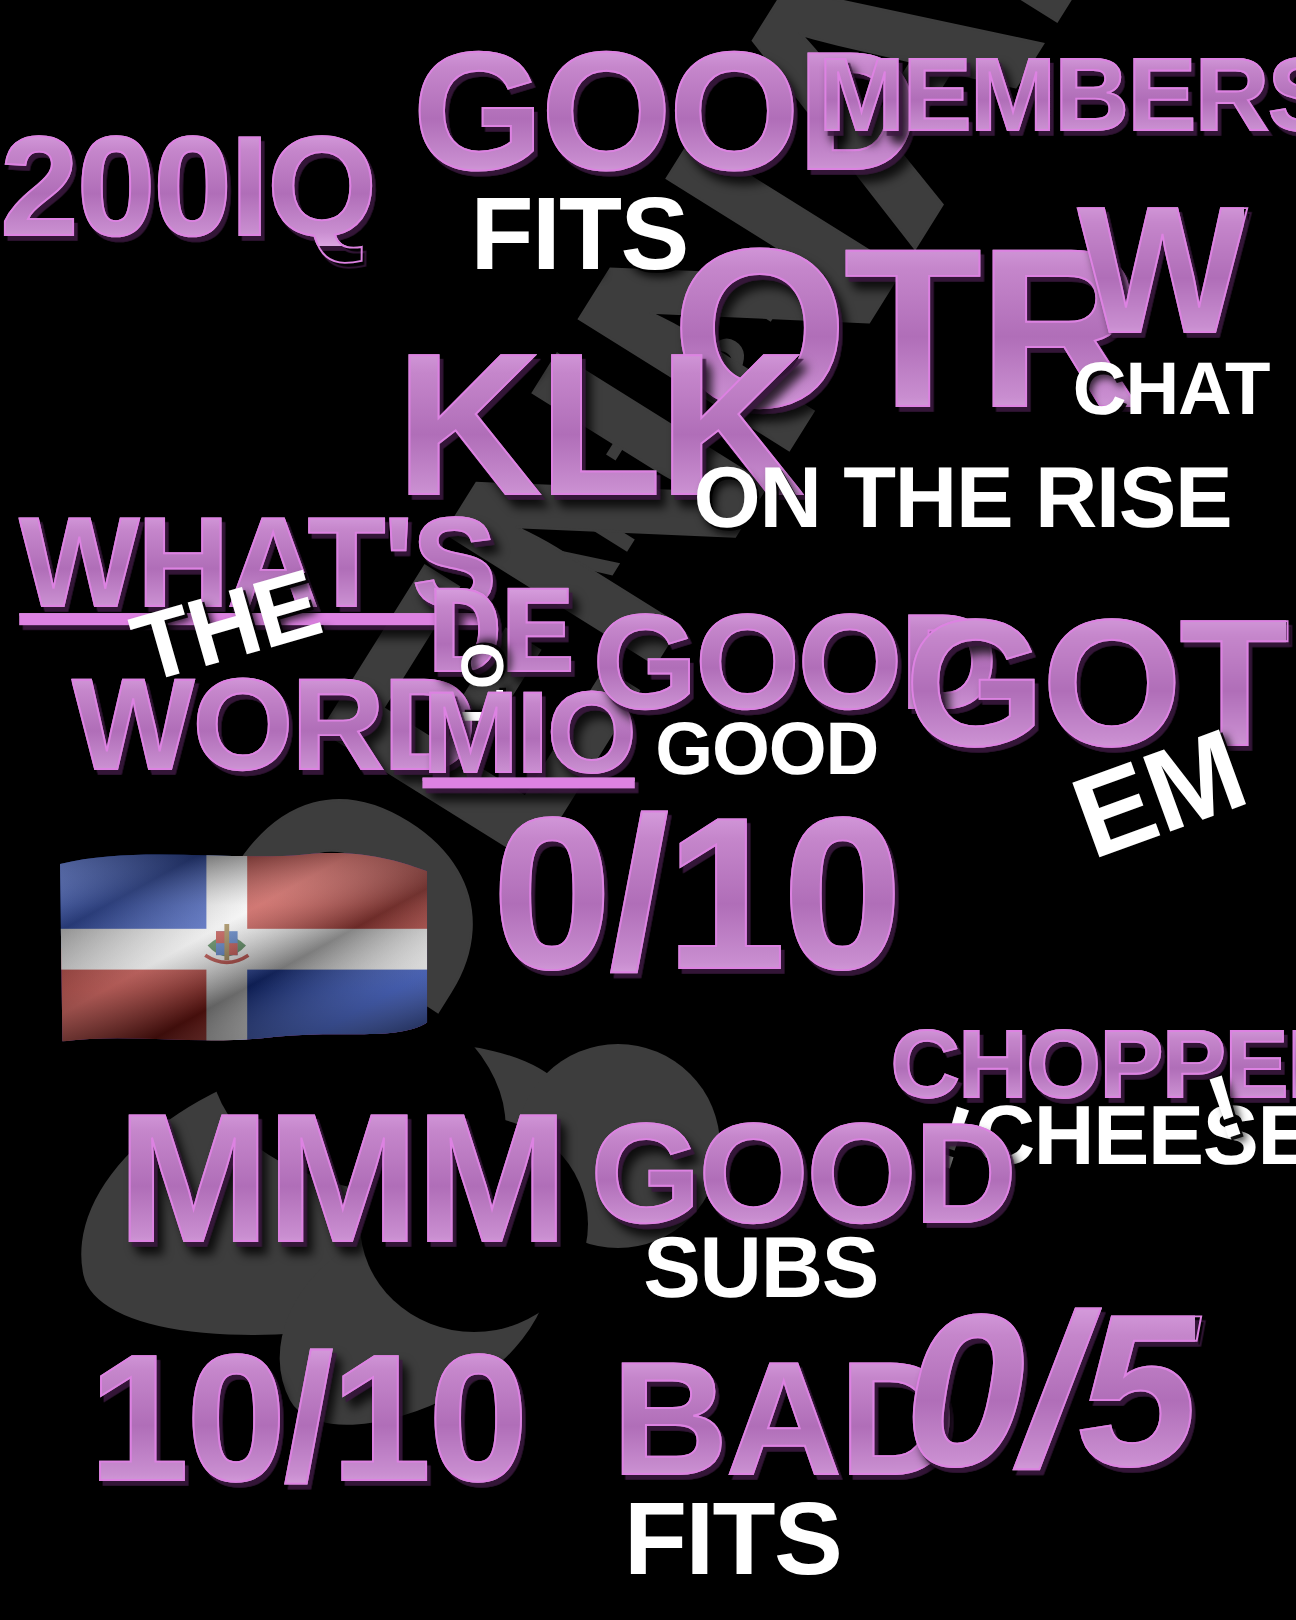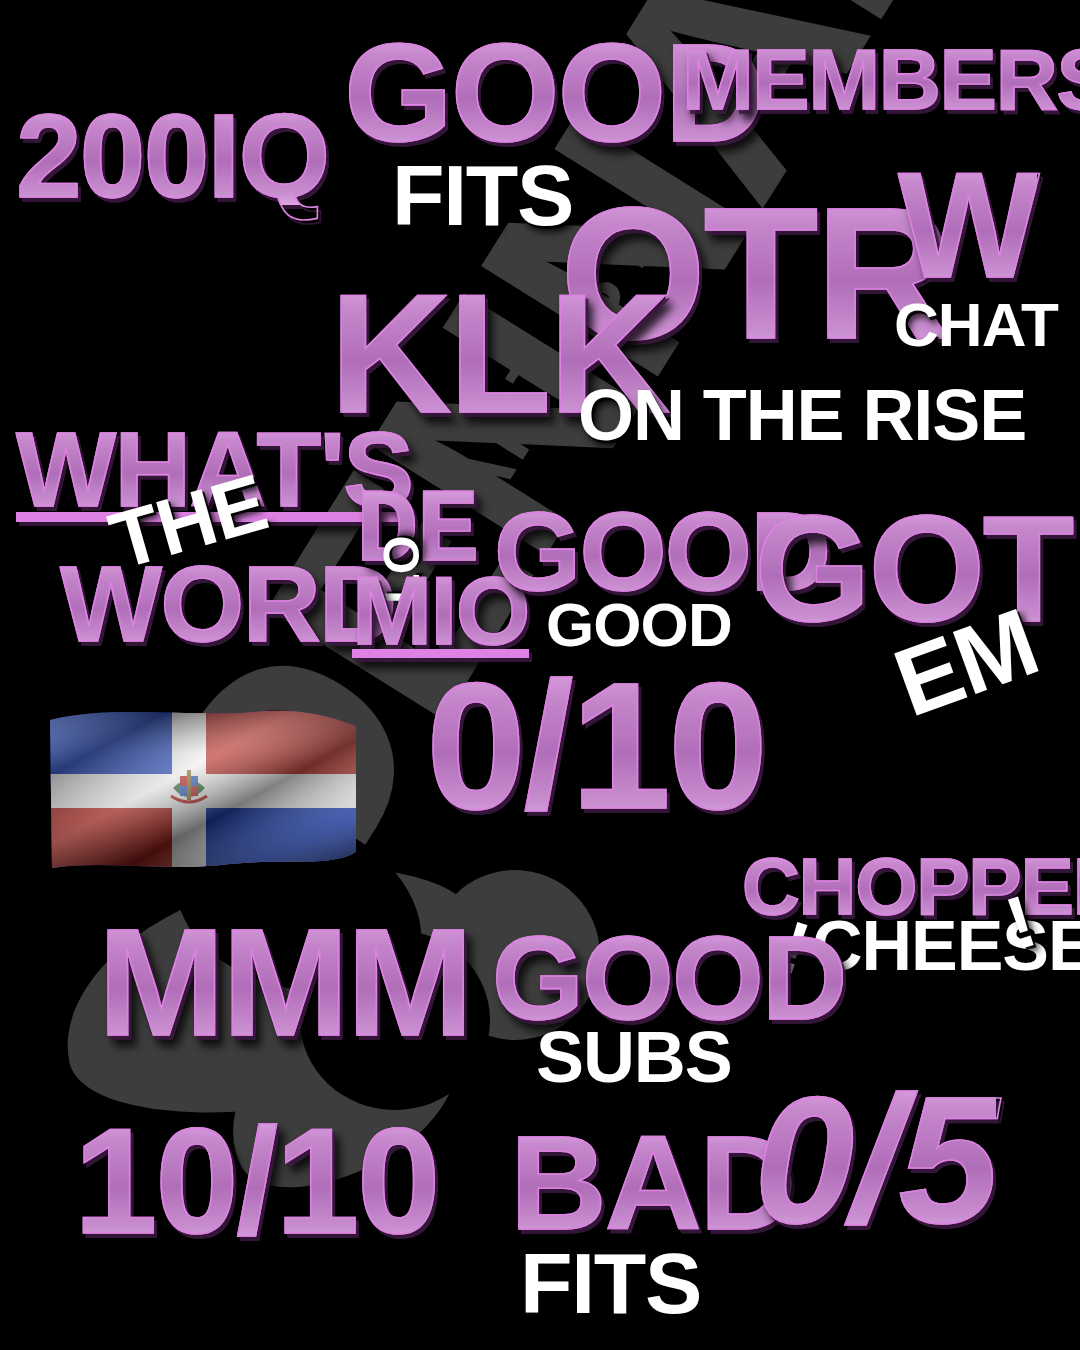--- a/index.html
+++ b/index.html
@@ -156,40 +156,40 @@
           <path d="M-18,6 q18,12 36,0" stroke="#b5261f" stroke-width="3" fill="none"></path>
           <path d="M-2,-20 L2,-20 L2,10 L-2,10 Z" fill="#8a6a2a"></path>
         </g>
         <rect x="0" y="0" width="318" height="175" fill="url(#shade)"></rect>
         <rect x="0" y="0" width="318" height="175" fill="url(#vshade)"></rect>
       </g>
     </svg>
   </div>
 
   <div id="words">
-      <div class="w pink" style="left: 16px; top: 108px; font-size: 118px;">200IQ</div>
+      <div class="w pink" style="left: 0; top: 108px; font-size: 118px;">200IQ</div>
       <div class="w pink" style="left: 344px; top: 36px; font-size: 140px;">GOOD</div>
       <div class="w white" style="left: 392px; top: 160px; font-size: 86px;">FITS</div>
       <div class="w pink" style="left: 682px; top: 44px; font-size: 86px;">MEMBERS</div>
       <div class="w pink" style="left: 560px; top: 196px; font-size: 188px;">OTR</div>
       <div class="w pink" style="left: 898px; top: 164px; font-size: 150px;">W</div>
       <div class="w white" style="left: 894px; top: 300px; font-size: 62px;">CHAT</div>
       <div class="w pink" style="left: 330px; top: 286px; font-size: 168px;">KLK</div>
       <div class="w white" style="left: 578px; top: 386px; font-size: 72px;">ON THE RISE</div>
       <div class="w pink" style="left: 16px; top: 426px; font-size: 106px; text-decoration: underline;">WHAT'S</div>
       <div class="w white" style="left: 104px; top: 512px; font-size: 80px; transform: rotate(-16deg);">THE</div>
       <div class="w pink" style="left: 60px; top: 560px; font-size: 108px;">WORD</div>
       <div class="w pink" style="left: 356px; top: 490px; font-size: 104px; font-family: Liberation Mono, monospace;">DE</div>
       <div class="w white" style="left: 382px; top: 604px; font-size: 50px; transform: rotate(-90deg);">LO</div>
       <div class="w pink" style="left: 352px; top: 572px; font-size: 96px; text-decoration: underline;">MIO</div>
       <div class="w pink" style="left: 494px; top: 506px; font-size: 112px;">GOOD</div>
       <div class="w white" style="left: 546px; top: 600px; font-size: 62px;">GOOD</div>
       <div class="w pink" style="left: 754px; top: 508px; font-size: 150px;">GOT</div>
       <div class="w white" style="left: 886px; top: 650px; font-size: 96px; transform: rotate(-20deg);">EM</div>
-      <div class="w pink" style="left: 410px; top: 672px; font-size: 180px; margin-left: 16px;">0/10</div>
+      <div class="w pink" style="left: 410px; top: 672px; font-size: 180px;">0/10</div>
       <div class="w pink" style="left: 742px; top: 854px; font-size: 80px;">CHOPPED</div>
       <div class="w white" style="left: 792px; top: 916px; font-size: 74px; transform: rotate(18deg);">!</div>
       <div class="w white" style="left: 812px; top: 918px; font-size: 70px;">CHEESE</div>
       <div class="w white" style="left: 1000px; top: 898px; font-size: 74px; transform: rotate(-18deg);">!</div>
       <div class="w pink" style="left: 98px; top: 920px; font-size: 152px;">MMM</div>
       <div class="w pink" style="left: 492px; top: 930px; font-size: 118px;">GOOD</div>
       <div class="w white" style="left: 536px; top: 1028px; font-size: 72px;">SUBS</div>
       <div class="w pink" style="left: 74px; top: 1120px; font-size: 150px;">10/10</div>
       <div class="w pink" style="left: 510px; top: 1128px; font-size: 134px;">BAD</div>
       <div class="w white" style="left: 520px; top: 1248px; font-size: 86px;">FITS</div>

